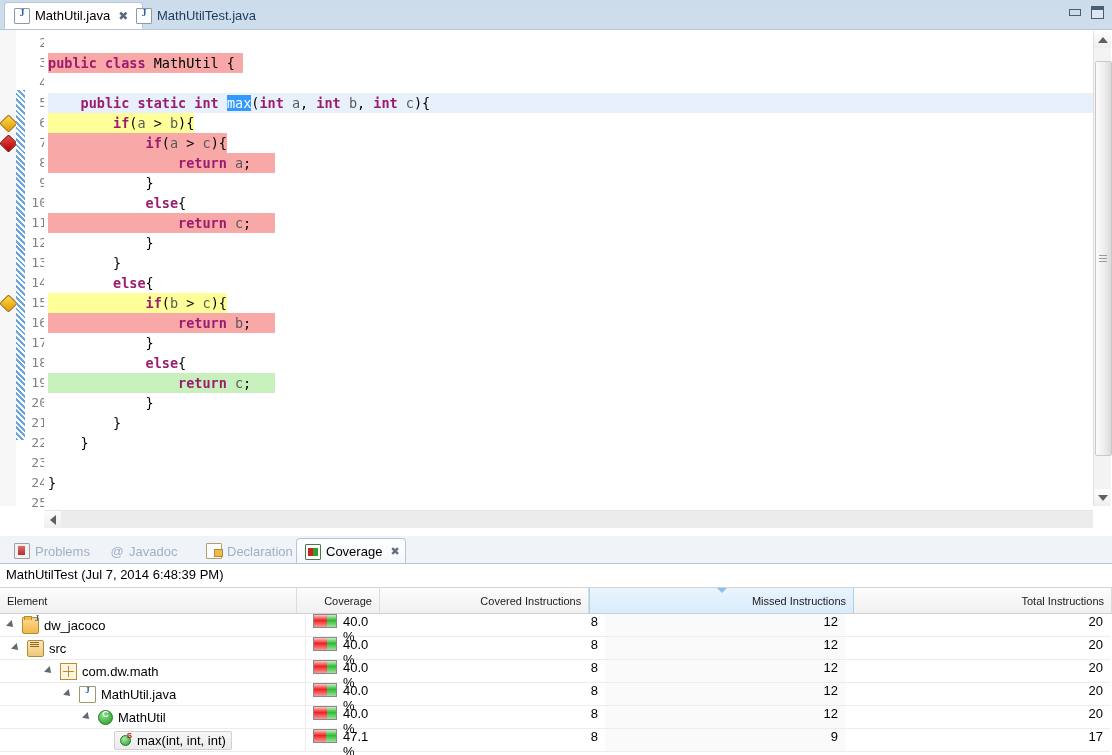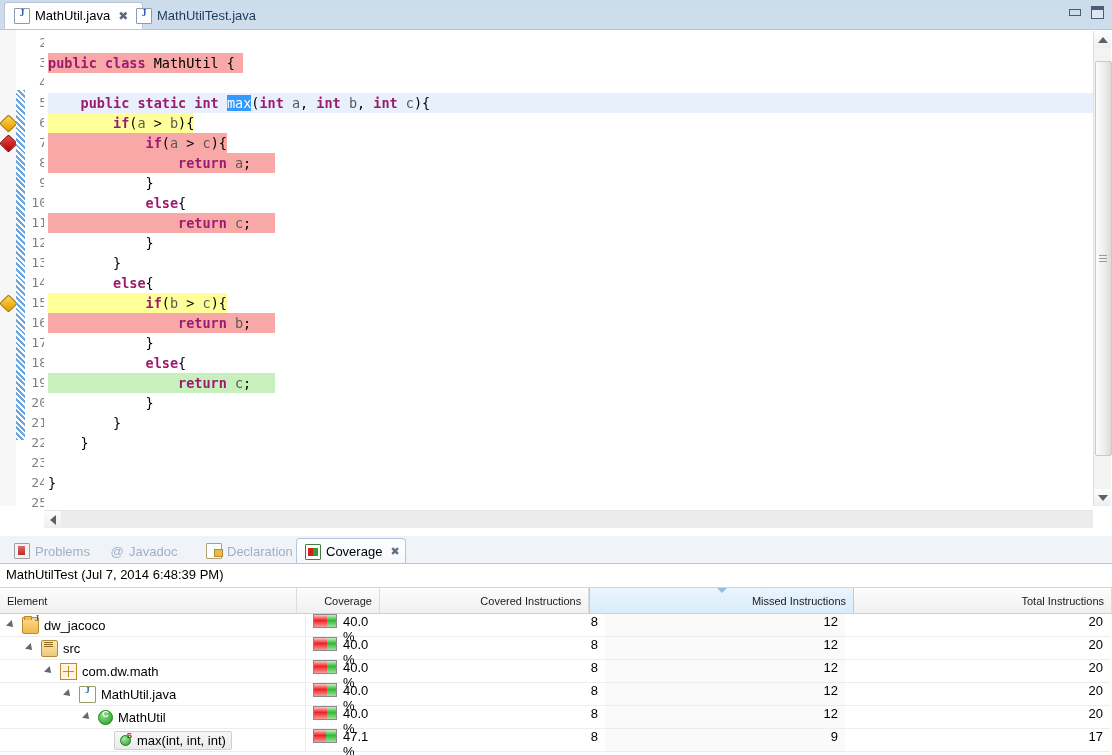--- a/index.html
+++ b/index.html
@@ -511,21 +511,21 @@
               <div class="td c-cov">
                 <span class="cbar" style="background:linear-gradient(to right,#ee2222 0 60%, #2fbb2f 60% 100%)"></span>
                 <span>40.0 %</span>
               </div>
               <div class="td c-cvi">8</div>
               <div class="td c-msi">12</div>
               <div class="td c-tot">20</div>
             </div>
             <div class="cov-row">
               <div class="td c-el">
-                <span class="tree-cell" style="padding-left:27px">
+                <span class="tree-cell" style="padding-left:13px">
                   <span class="twisty "></span>
                   <span class="titem">
                     <span class="ic ic-pkgroot"></span>
                     <span>src</span>
                   </span>
                 </span>
               </div>
               <div class="td c-cov">
                 <span class="cbar" style="background:linear-gradient(to right,#ee2222 0 60%, #2fbb2f 60% 100%)"></span>
                 <span>40.0 %</span>

